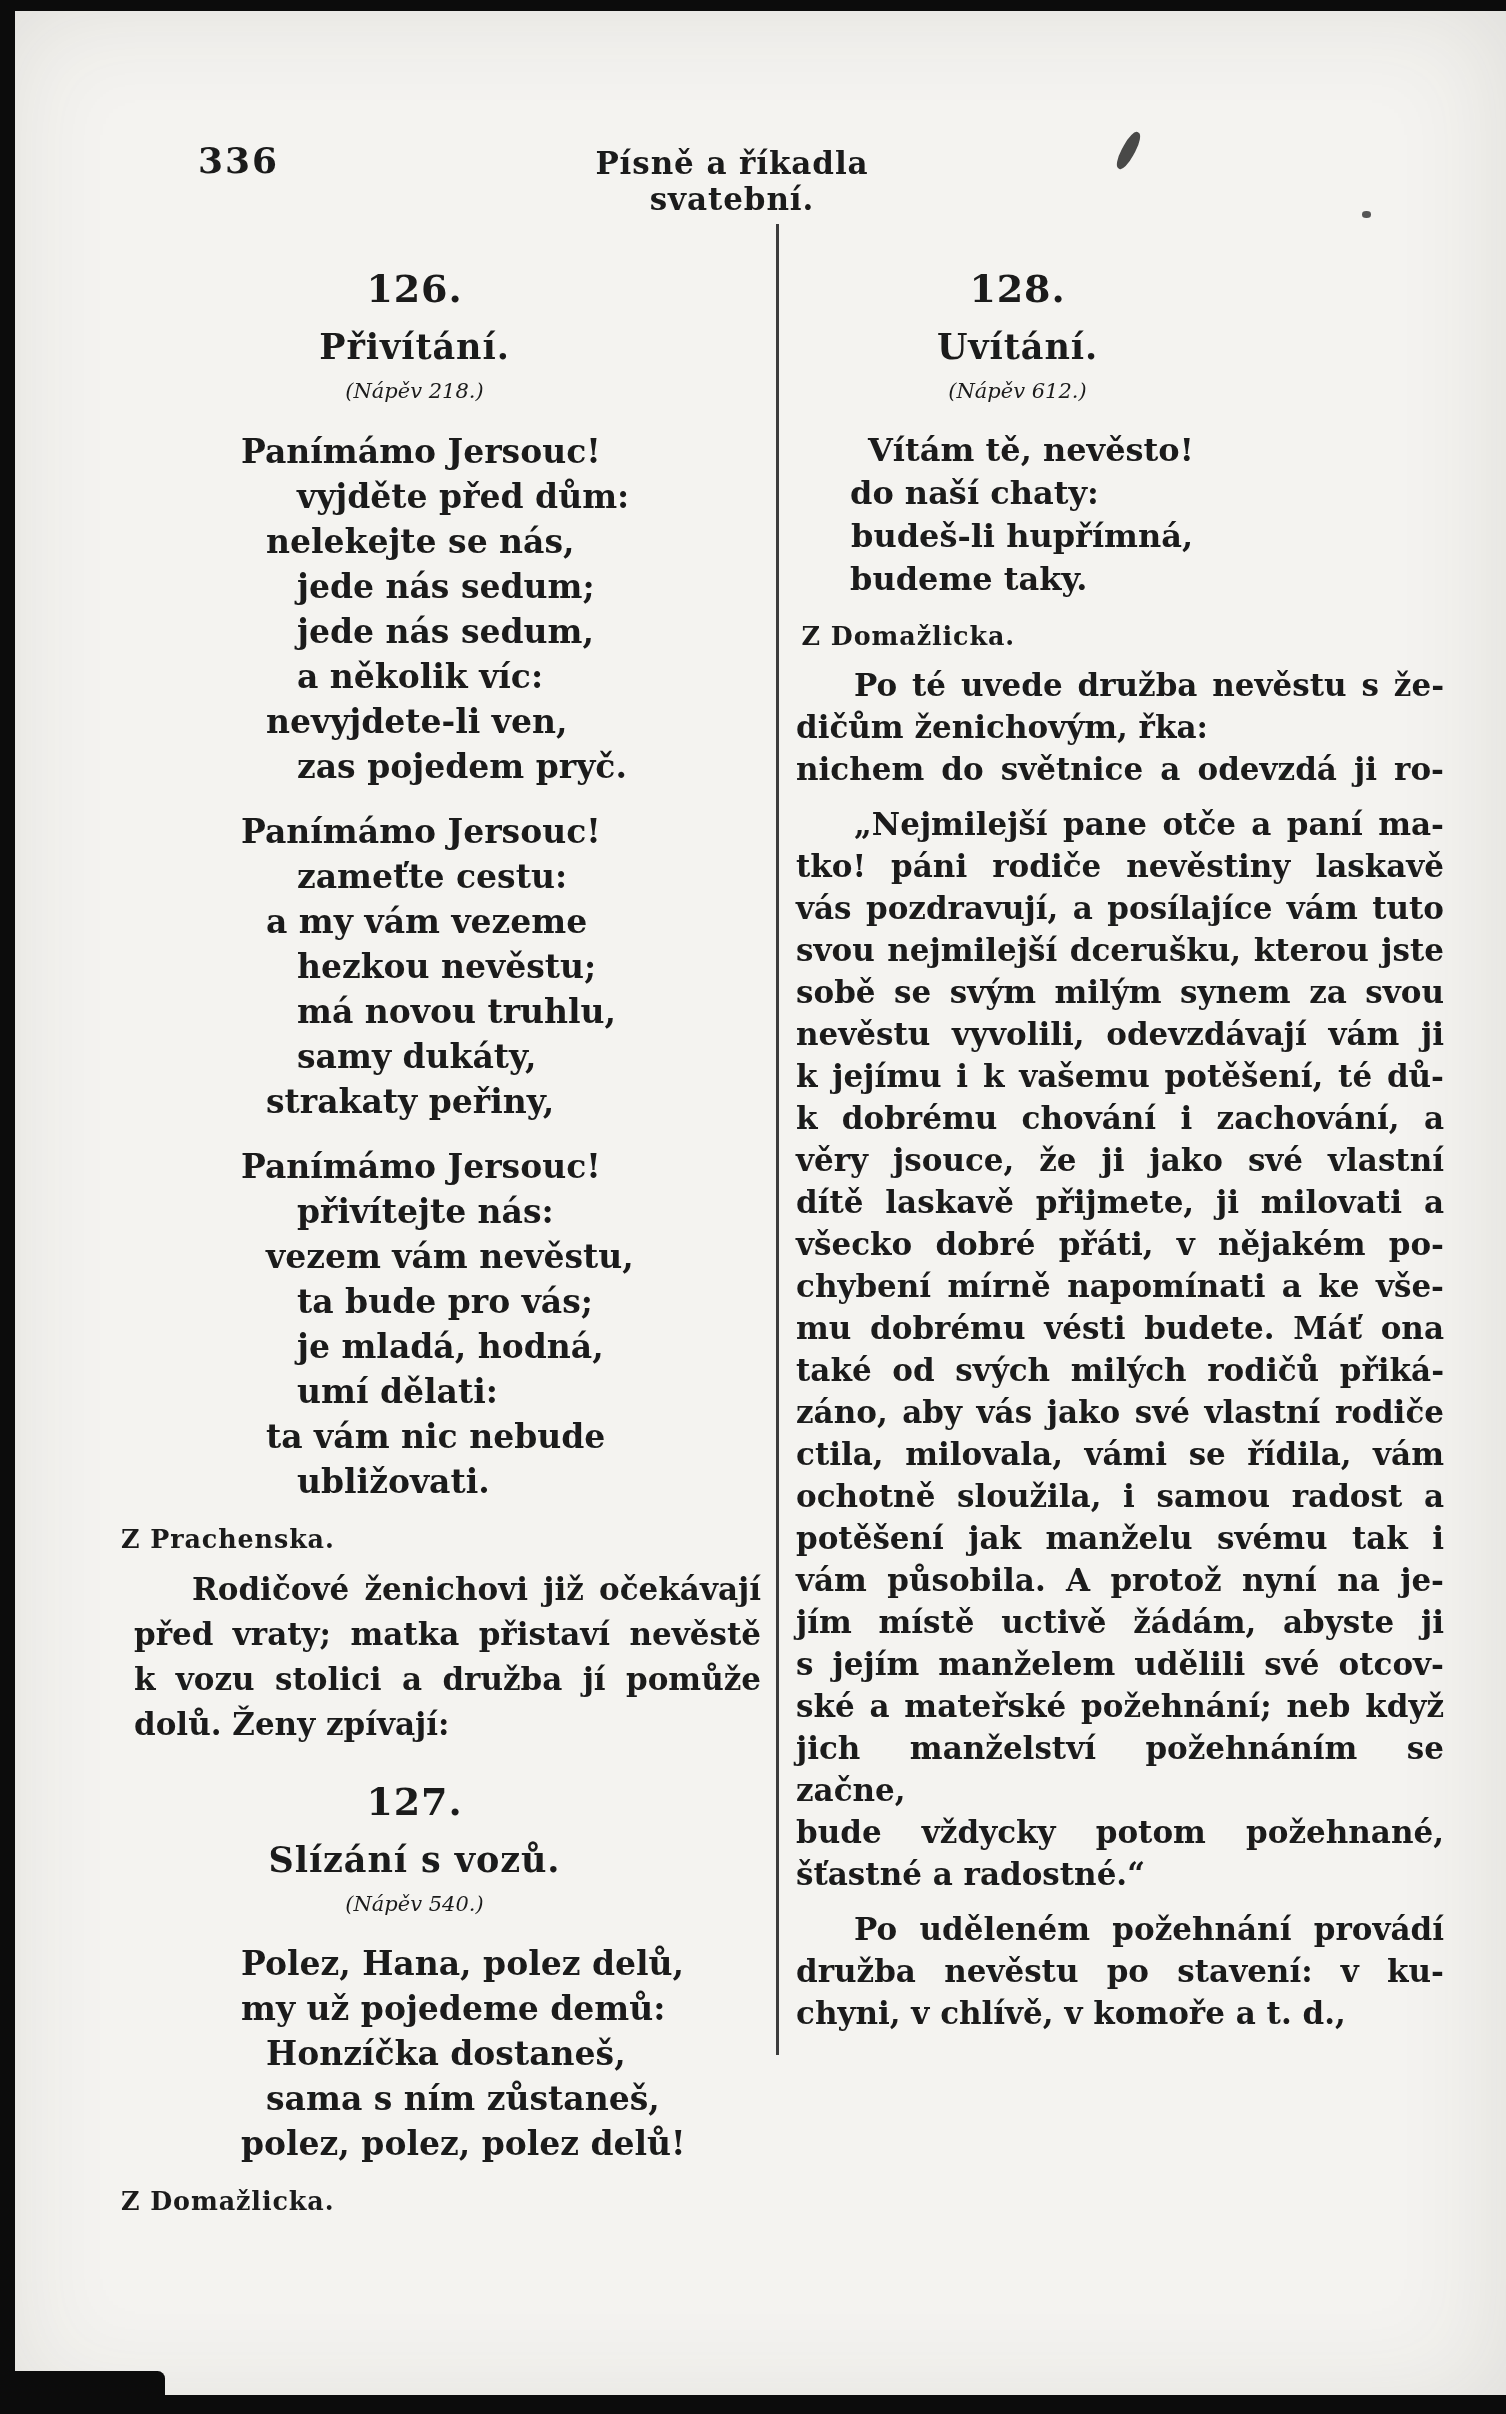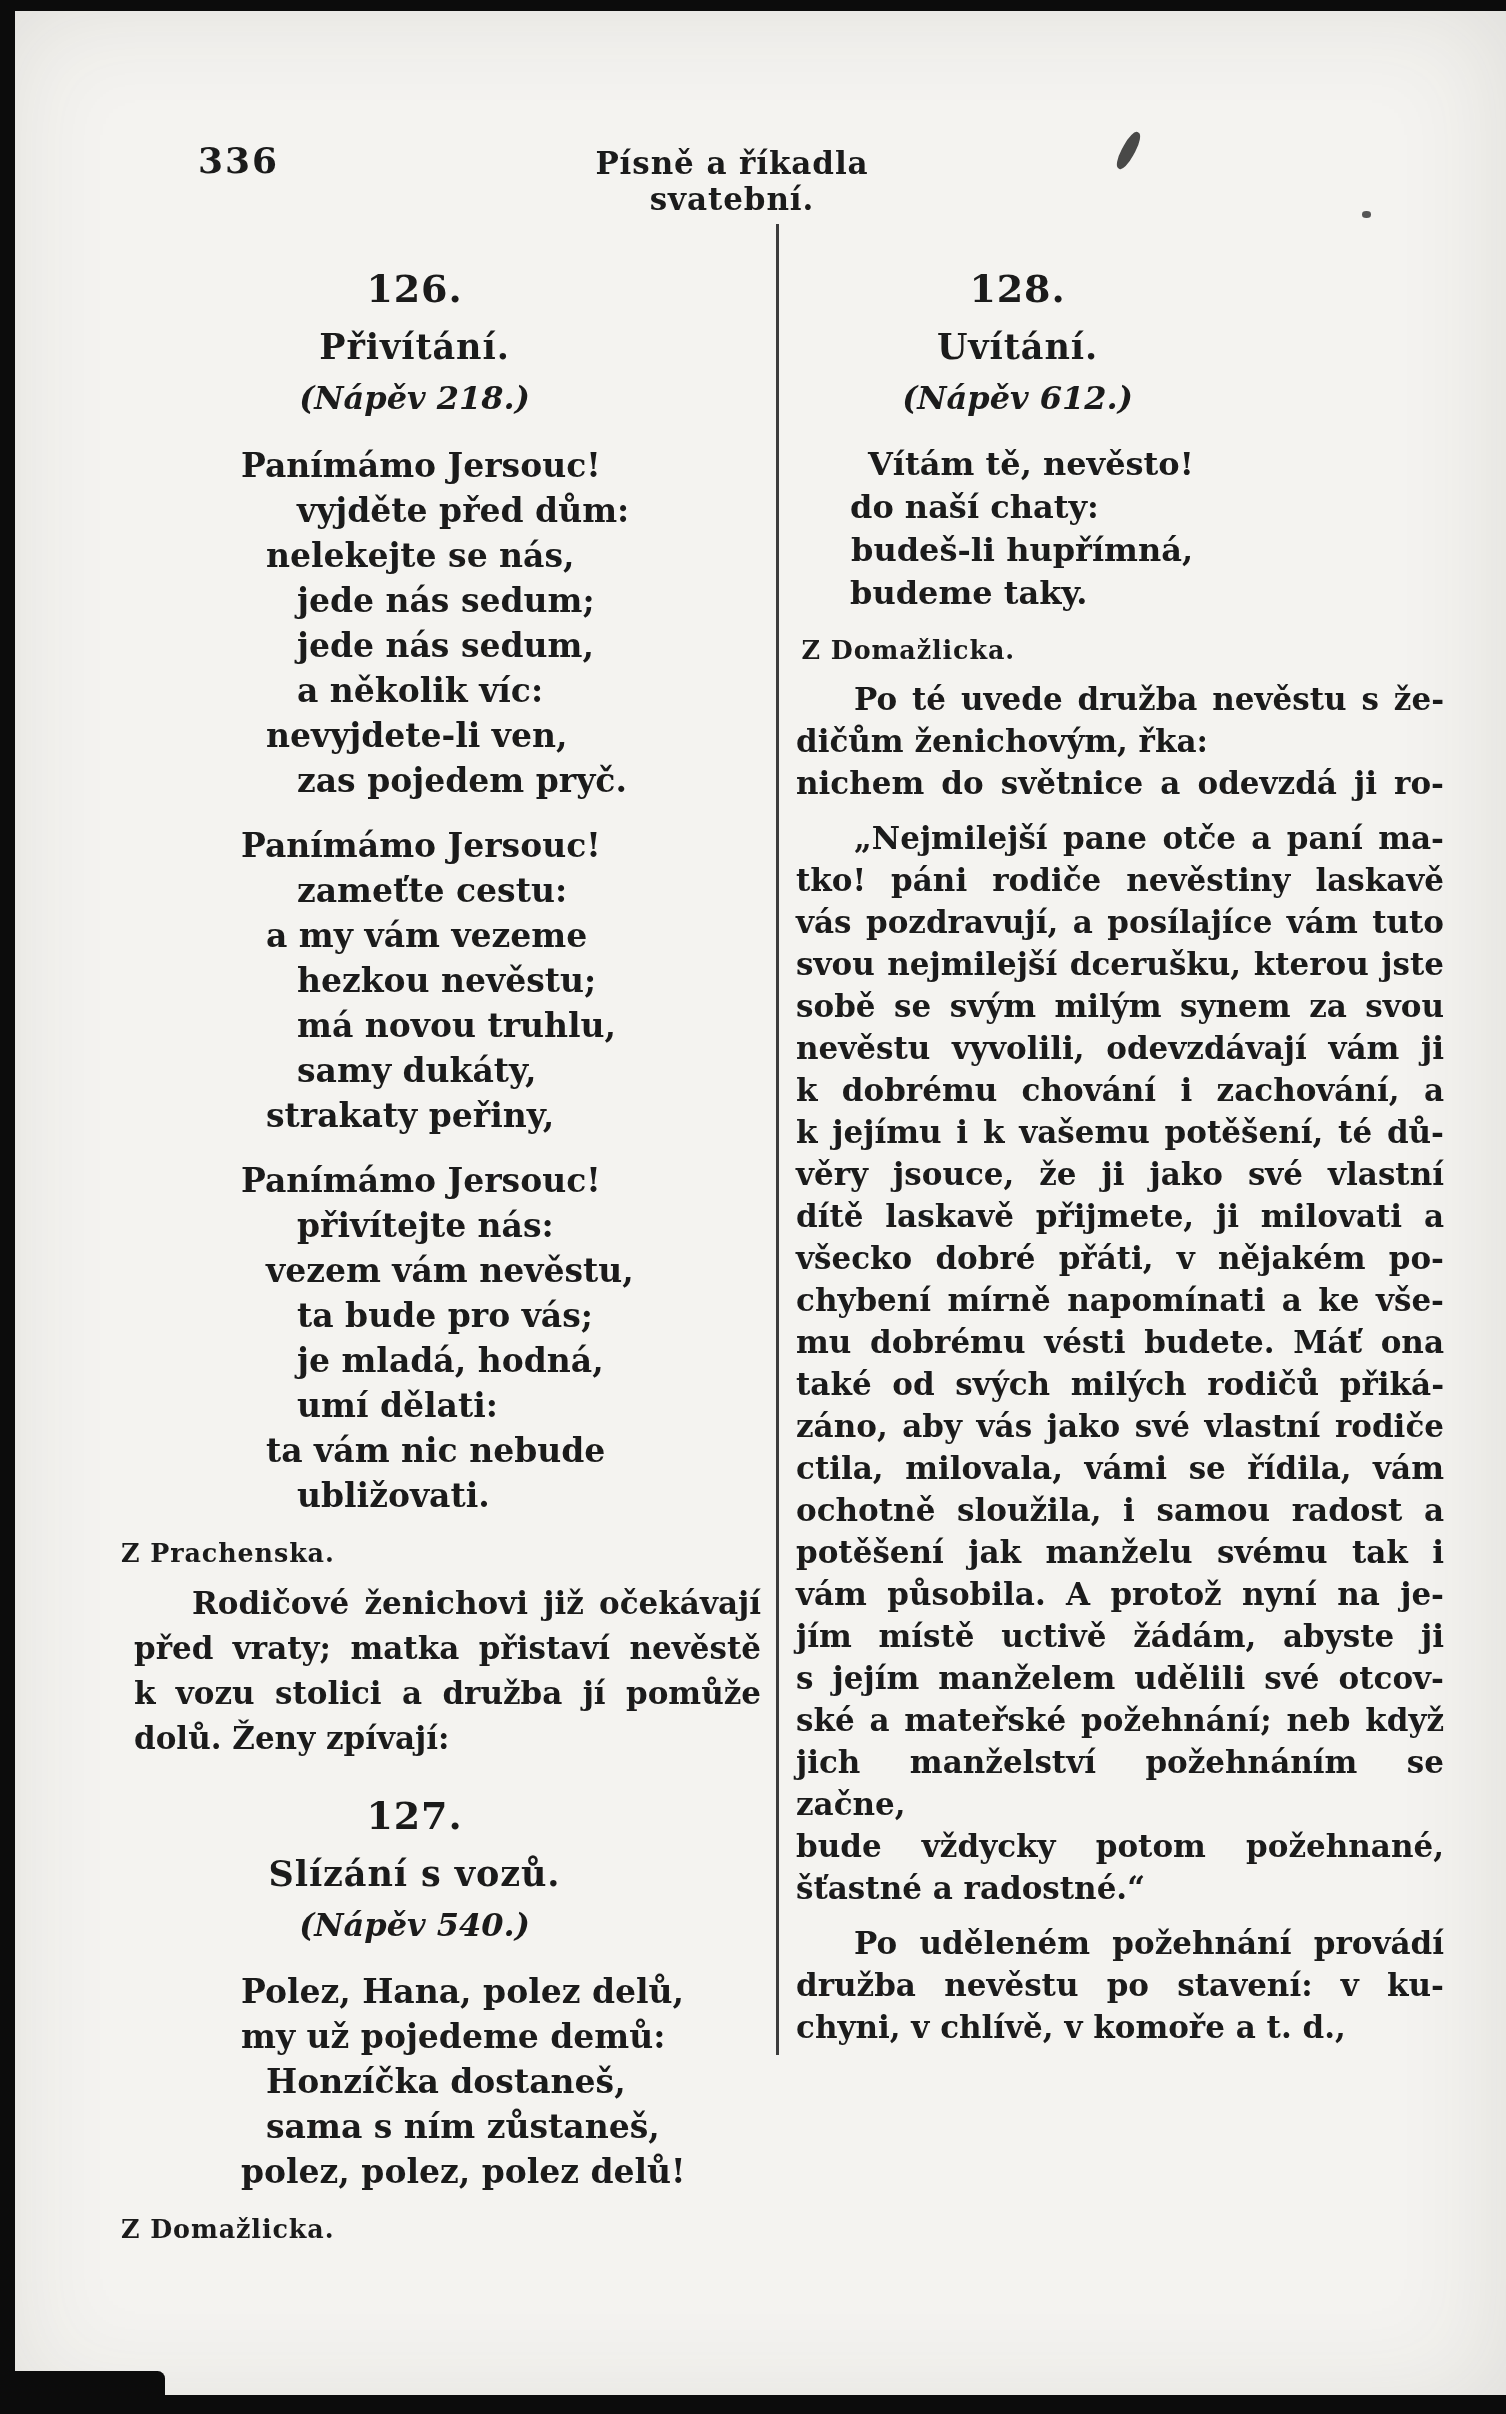--- a/index.html
+++ b/index.html
@@ -22,21 +22,21 @@
   .divider{position:absolute;left:776px;top:224px;width:2.8px;height:1831px;background:#3c3c3c;}
   
   .col{position:absolute;top:266px;}
   .lc{left:104px;width:659px;}
   .rc{left:796px;width:648px;}
   .song-head{text-align:center;}
   .lc .song-head{width:621px;}
   .rc .song-head{width:443px;}
   .song-num{font-size:38px;font-weight:bold;letter-spacing:0.9px;margin-bottom:15px;}
   .song-title{font-size:35px;font-weight:bold;letter-spacing:0.9px;margin-bottom:12.2px;}
-  .song-melody{font-size:32px;font-weight:bold;font-style:italic;margin-bottom:25.4px;}
+  .song-melody{font-size:21px;font-weight:normal;font-style:italic;margin-bottom:25.4px;}
   .stanza{font-weight:bold;margin-bottom:20px;}
   .lc .stanza{font-size:33px;}
   .lc .stanza .vline{line-height:45px;}
   .rc .stanza{font-size:32px;}
   .rc .stanza .vline{line-height:43px;}
   .lc .i0{margin-left:137px;}
   .lc .i1{margin-left:162px;}
   .lc .i2{margin-left:193px;}
   .rc .i0{margin-left:55px;}
   .rc .i1{margin-left:72px;}
@@ -153,22 +153,22 @@
         <div class="pline last">dičům ženichovým, řka:</div>
         <div class="pline">nichem do světnice a odevzdá ji ro-</div>
       </div>
     <div class="prose">
         <div class="pline first">„Nejmilejší pane otče a paní ma-</div>
         <div class="pline">tko! páni rodiče nevěstiny laskavě</div>
         <div class="pline">vás pozdravují, a posílajíce vám tuto</div>
         <div class="pline">svou nejmilejší dcerušku, kterou jste</div>
         <div class="pline">sobě se svým milým synem za svou</div>
         <div class="pline">nevěstu vyvolili, odevzdávají vám ji</div>
+        <div class="pline">k jejímu i k vašemu potěšení, té dů-</div>
         <div class="pline">k dobrému chování i zachování, a</div>
-        <div class="pline">k jejímu i k vašemu potěšení, té dů-</div>
         <div class="pline">věry jsouce, že ji jako své vlastní</div>
         <div class="pline">dítě laskavě přijmete, ji milovati a</div>
         <div class="pline">všecko dobré přáti, v nějakém po-</div>
         <div class="pline">chybení mírně napomínati a ke vše-</div>
         <div class="pline">mu dobrému vésti budete. Máť ona</div>
         <div class="pline">také od svých milých rodičů přiká-</div>
         <div class="pline">záno, aby vás jako své vlastní rodiče</div>
         <div class="pline">ctila, milovala, vámi se řídila, vám</div>
         <div class="pline">ochotně sloužila, i samou radost a</div>
         <div class="pline">potěšení jak manželu svému tak i</div>

